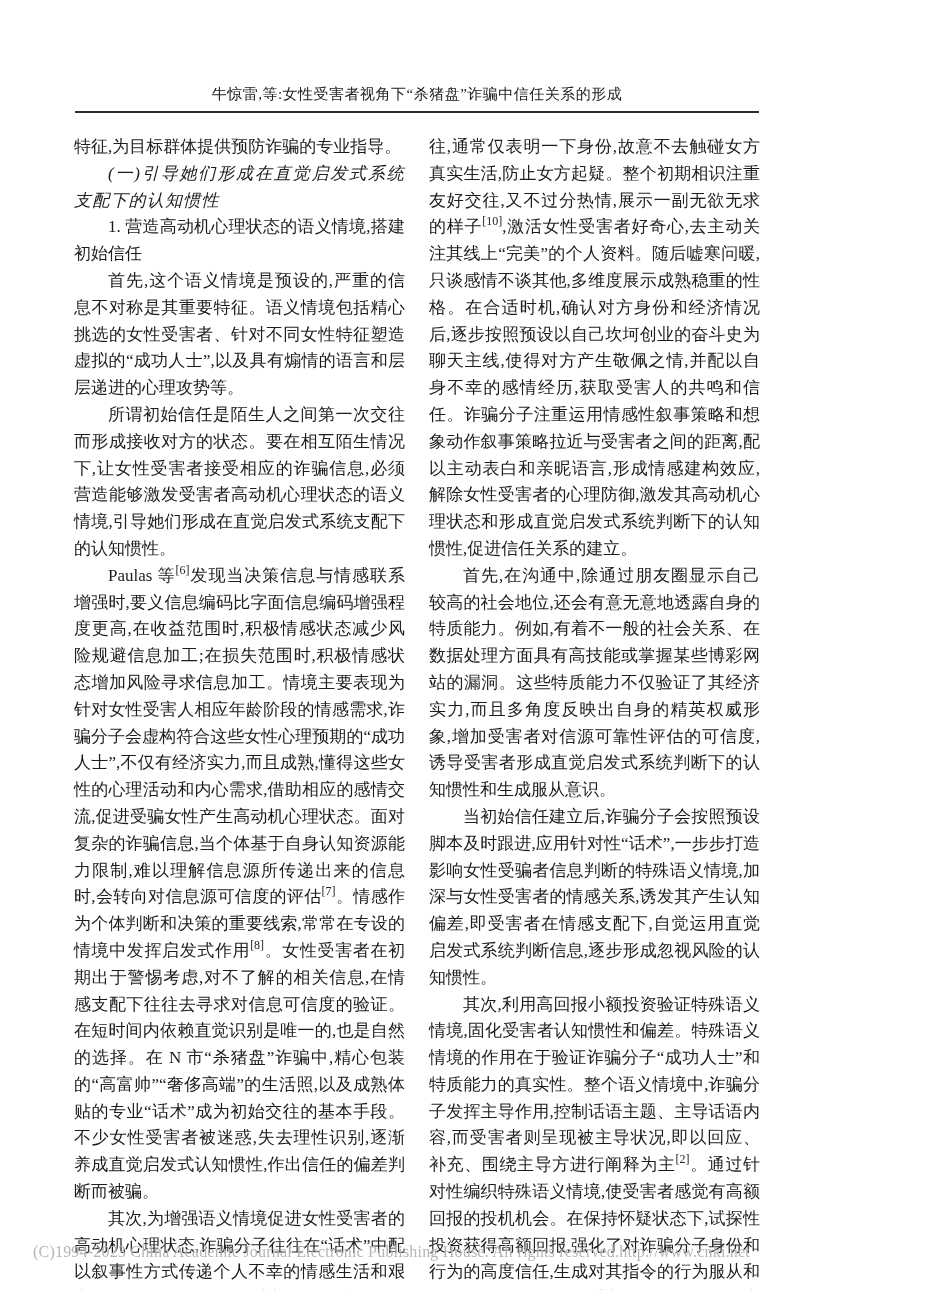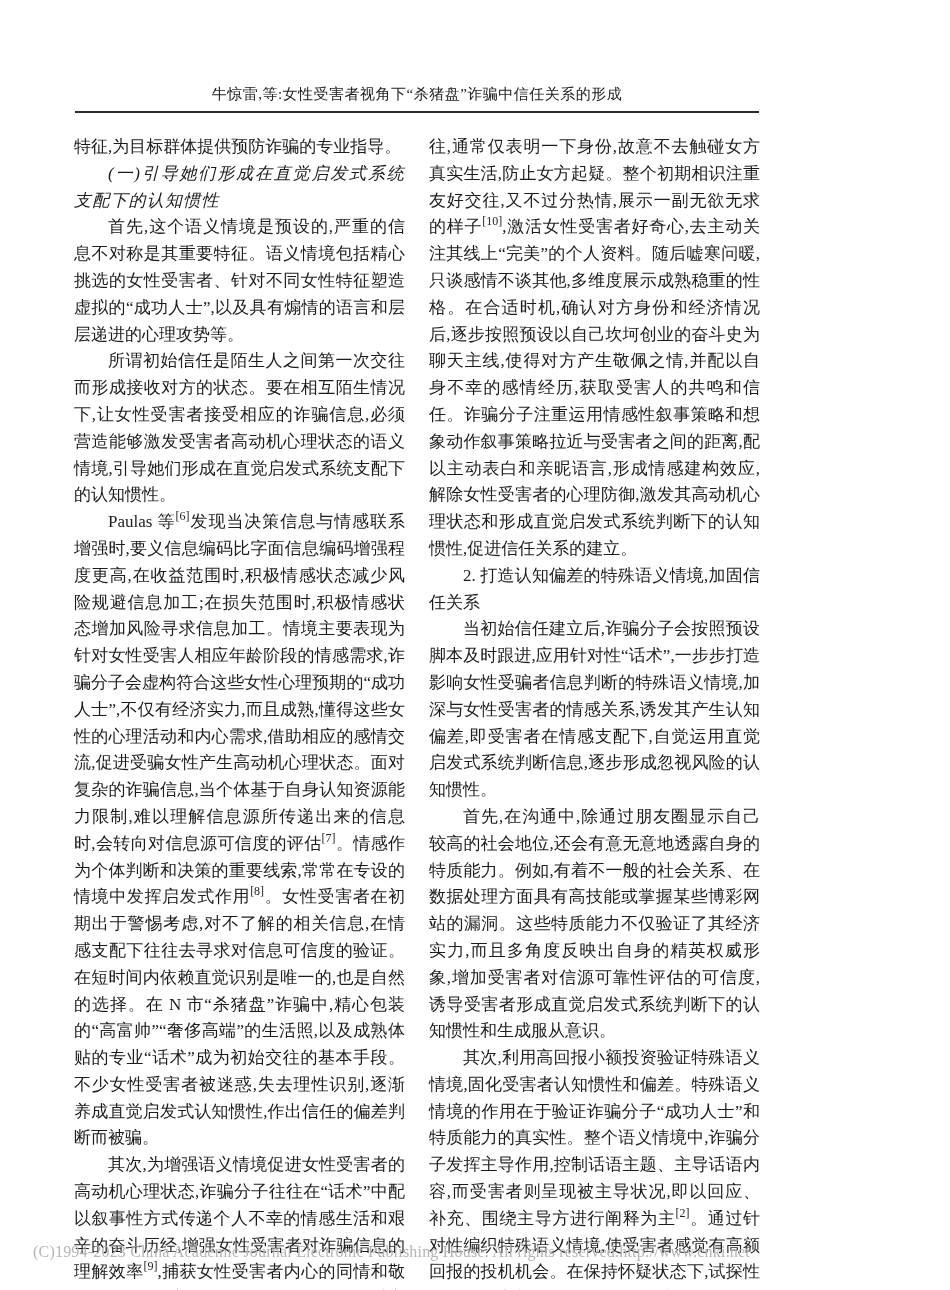--- a/index.html
+++ b/index.html
@@ -80,32 +80,32 @@
   <div class="running-head">
     <span>牛惊雷,等:女性受害者视角下“杀猪盘”诈骗中信任关系的形成</span>
   </div>
 
   <div class="header-rule"></div>
 
   <div class="content">
     <section class="col">
         <p class="para continuation">特征,为目标群体提供预防诈骗的专业指导。</p>
         <p class="para kaiti">(一)引导她们形成在直觉启发式系统支配下的认知惯性</p>
+        <p class="para numbered">1. 营造高动机心理状态的语义情境,搭建初始信任</p>
         <p class="para body">首先,这个语义情境是预设的,严重的信息不对称是其重要特征。语义情境包括精心挑选的女性受害者、针对不同女性特征塑造虚拟的“成功人士”,以及具有煽情的语言和层层递进的心理攻势等。</p>
         <p class="para body">所谓初始信任是陌生人之间第一次交往而形成接收对方的状态。要在相互陌生情况下,让女性受害者接受相应的诈骗信息,必须营造能够激发受害者高动机心理状态的语义情境,引导她们形成在直觉启发式系统支配下的认知惯性。</p>
         <p class="para body">Paulas 等<sup>[6]</sup>发现当决策信息与情感联系增强时,要义信息编码比字面信息编码增强程度更高,在收益范围时,积极情感状态减少风险规避信息加工;在损失范围时,积极情感状态增加风险寻求信息加工。情境主要表现为针对女性受害人相应年龄阶段的情感需求,诈骗分子会虚构符合这些女性心理预期的“成功人士”,不仅有经济实力,而且成熟,懂得这些女性的心理活动和内心需求,借助相应的感情交流,促进受骗女性产生高动机心理状态。面对复杂的诈骗信息,当个体基于自身认知资源能力限制,难以理解信息源所传递出来的信息时,会转向对信息源可信度的评估<sup>[7]</sup>。情感作为个体判断和决策的重要线索,常常在专设的情境中发挥启发式作用<sup>[8]</sup>。女性受害者在初期出于警惕考虑,对不了解的相关信息,在情感支配下往往去寻求对信息可信度的验证。在短时间内依赖直觉识别是唯一的,也是自然的选择。在 N 市“杀猪盘”诈骗中,精心包装的“高富帅”“奢侈高端”的生活照,以及成熟体贴的专业“话术”成为初始交往的基本手段。不少女性受害者被迷惑,失去理性识别,逐渐养成直觉启发式认知惯性,作出信任的偏差判断而被骗。</p>
         <p class="para body">其次,为增强语义情境促进女性受害者的高动机心理状态,诈骗分子往往在“话术”中配以叙事性方式传递个人不幸的情感生活和艰辛的奋斗历经,增强女性受害者对诈骗信息的理解效率<sup>[9]</sup>,捕获女性受害者内心的同情和敬佩,增进信任度,有助于进一步强化女性受害者在直觉启发式系统支配下认知惯性的形成。</p>
         <p class="para body">诈骗分子从生活琐事和人生感悟开始初始交</p>
       </section>
     <section class="col">
       <div class="page-number">·7·</div>
     <p class="para continuation">往,通常仅表明一下身份,故意不去触碰女方真实生活,防止女方起疑。整个初期相识注重友好交往,又不过分热情,展示一副无欲无求的样子<sup>[10]</sup>,激活女性受害者好奇心,去主动关注其线上“完美”的个人资料。随后嘘寒问暖,只谈感情不谈其他,多维度展示成熟稳重的性格。在合适时机,确认对方身份和经济情况后,逐步按照预设以自己坎坷创业的奋斗史为聊天主线,使得对方产生敬佩之情,并配以自身不幸的感情经历,获取受害人的共鸣和信任。诈骗分子注重运用情感性叙事策略和想象动作叙事策略拉近与受害者之间的距离,配以主动表白和亲昵语言,形成情感建构效应,解除女性受害者的心理防御,激发其高动机心理状态和形成直觉启发式系统判断下的认知惯性,促进信任关系的建立。</p>
-        <p class="para numbered">2. 打造认知偏差的特殊语义情境,加固信任关系</p>
+        <p class="para body">首先,在沟通中,除通过朋友圈显示自己较高的社会地位,还会有意无意地透露自身的特质能力。例如,有着不一般的社会关系、在数据处理方面具有高技能或掌握某些博彩网站的漏洞。这些特质能力不仅验证了其经济实力,而且多角度反映出自身的精英权威形象,增加受害者对信源可靠性评估的可信度,诱导受害者形成直觉启发式系统判断下的认知惯性和生成服从意识。</p>
         <p class="para body">当初始信任建立后,诈骗分子会按照预设脚本及时跟进,应用针对性“话术”,一步步打造影响女性受骗者信息判断的特殊语义情境,加深与女性受害者的情感关系,诱发其产生认知偏差,即受害者在情感支配下,自觉运用直觉启发式系统判断信息,逐步形成忽视风险的认知惯性。</p>
-        <p class="para body">首先,在沟通中,除通过朋友圈显示自己较高的社会地位,还会有意无意地透露自身的特质能力。例如,有着不一般的社会关系、在数据处理方面具有高技能或掌握某些博彩网站的漏洞。这些特质能力不仅验证了其经济实力,而且多角度反映出自身的精英权威形象,增加受害者对信源可靠性评估的可信度,诱导受害者形成直觉启发式系统判断下的认知惯性和生成服从意识。</p>
         <p class="para body">其次,利用高回报小额投资验证特殊语义情境,固化受害者认知惯性和偏差。特殊语义情境的作用在于验证诈骗分子“成功人士”和特质能力的真实性。整个语义情境中,诈骗分子发挥主导作用,控制话语主题、主导话语内容,而受害者则呈现被主导状况,即以回应、补充、围绕主导方进行阐释为主<sup>[2]</sup>。通过针对性编织特殊语义情境,使受害者感觉有高额回报的投机机会。在保持怀疑状态下,试探性投资获得高额回报,强化了对诈骗分子身份和行为的高度信任,生成对其指令的行为服从和情感依赖,同时也促使受害者坚信自己直觉启发式系统判断的准确性,进而强化受害者认知惯性。</p>
       </section>
   </div>
 
   <div class="copyright">
     <span>(C)1994-2023 China Academic Journal Electronic Publishing House. All rights reserved.</span><span class="url">http://www.cnki.net</span>
   </div>
 
 </div>
 

